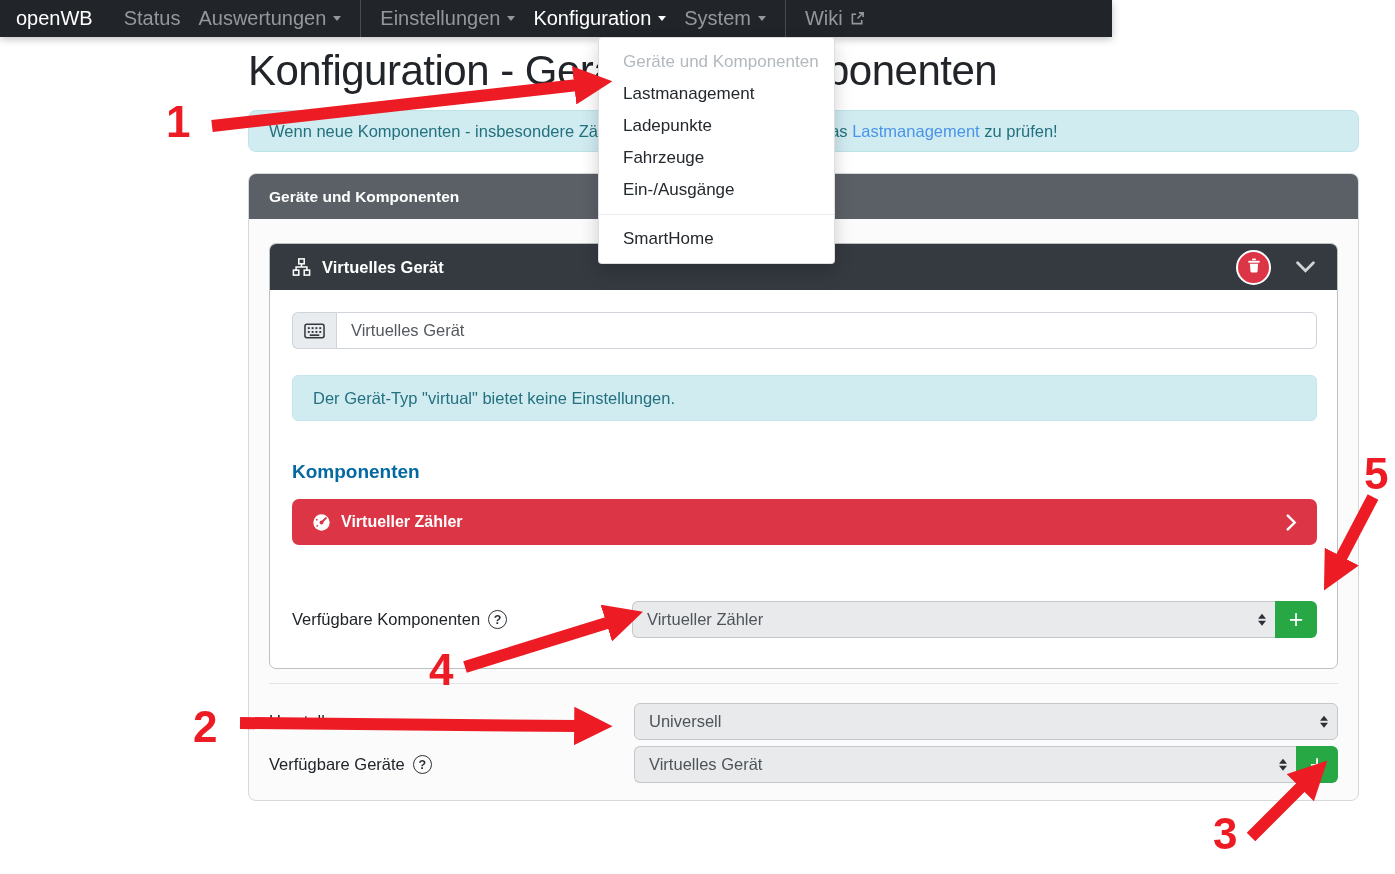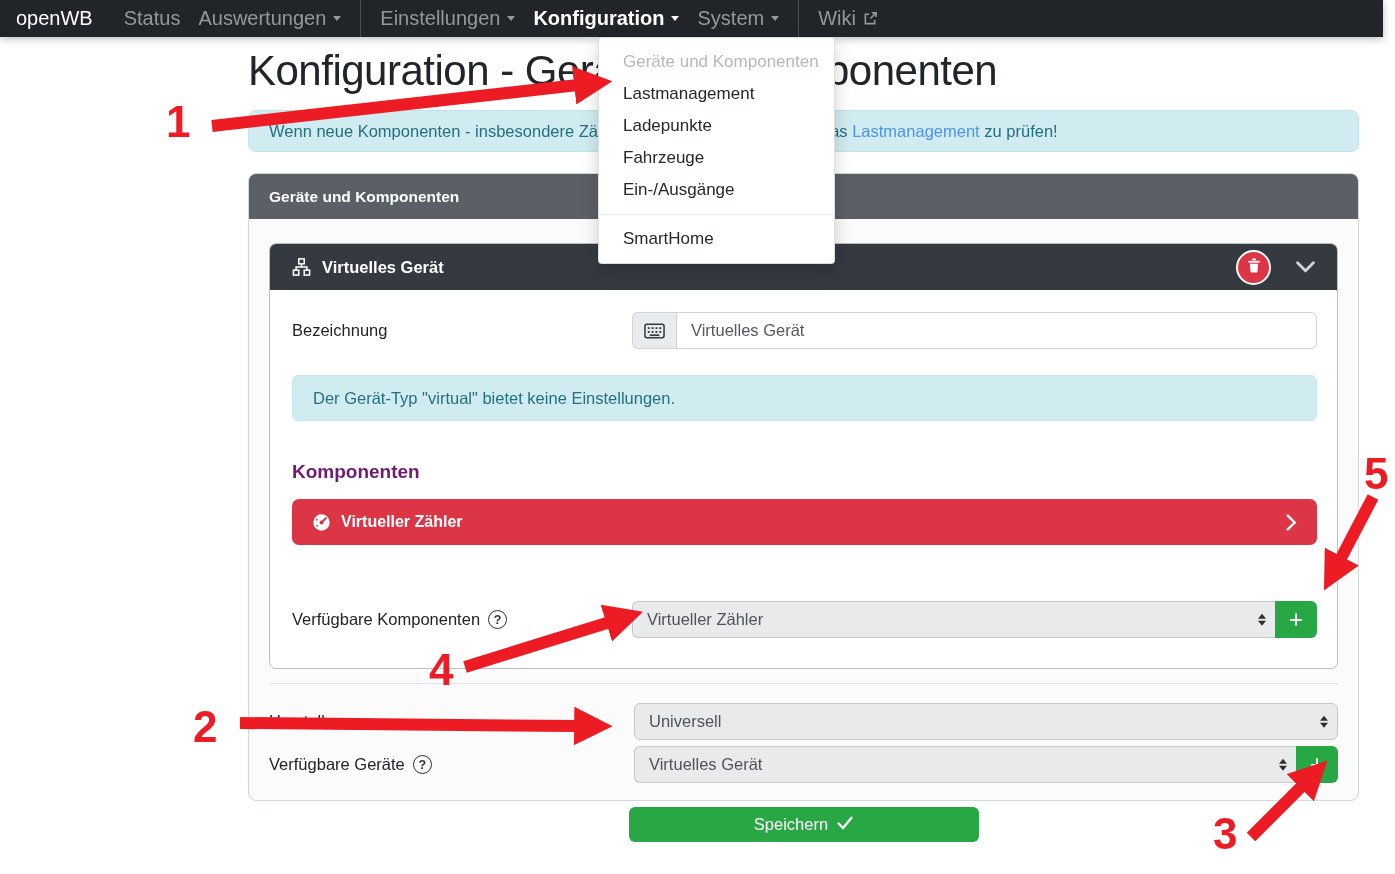--- a/index.html
+++ b/index.html
@@ -6,31 +6,31 @@
   html,body { width:1395px; height:874px; overflow:hidden; }
   body {
     font-family: "Liberation Sans", sans-serif;
     background:#ffffff;
     position:relative;
     color:#212529;
   }
 
   
   .navbar {
-    position:absolute; top:0; left:0; width:1383px; height:37px;
+    position:absolute; top:0; left:0; width:1112px; height:37px;
     background:#212529; display:flex; align-items:center;
     padding:0 16px; z-index:40;
     box-shadow:0 2px 8px rgba(0,0,0,.25);
   }
   .brand { color:#fff; font-size:20px; margin-right:22px; }
   .nav-item {
     color:#94989d; font-size:20px; padding:8px 9px; cursor:pointer;
     display:flex; align-items:center; white-space:nowrap;
   }
-  .nav-item.active { color:#fff;font-weight:bold; }
+  .nav-item.active { color:#fff; }
   .caret {
     display:inline-block; width:0; height:0; margin-left:7px;
     border-left:4.5px solid transparent; border-right:4.5px solid transparent;
     border-top:5px solid currentColor;
   }
   .nav-divider { align-self:stretch; border-left:1px solid #484d52; margin:0 10px; }
   .ext-icon { margin-left:7px; display:inline-flex; }
 
   
   .dropdown {
@@ -103,21 +103,21 @@
     flex:1; border:1px solid #ced4da; border-radius:0 6px 6px 0;
     padding:0 14px; font-size:16.5px; color:#53595f; background:#fff;
     font-family:"Liberation Sans", sans-serif; outline:none; min-width:0;
   }
 
   .alert-inline {
     margin-top:26px; background:#d1ecf1; border:1px solid #c5e7ee; border-radius:6px;
     height:46px; line-height:44px; padding:0 20px; color:#23707f; font-size:16.5px;
   }
 
-  .section-heading { margin-top:40px; font-size:19px; font-weight:bold; color:#701a75; }
+  .section-heading { margin-top:40px; font-size:19px; font-weight:bold; color:#0369a1; }
 
   .component-btn {
     margin-top:16px; height:46px; background:#dc3545; border-radius:7px; color:#fff;
     display:flex; align-items:center; padding:0 20px; font-weight:bold; font-size:16px;
     cursor:pointer;
   }
   .component-btn .cmp-icon { display:inline-flex; margin-right:10px; }
   .component-btn .chev-right { margin-left:auto; display:inline-flex; }
 
   .row-gap { margin-top:56px; }
@@ -248,21 +248,20 @@
         <span class="chev-collapse">
           <svg width="19" height="12" viewBox="0 0 18 11">
               <path d="M1.5 1.5 9 9l7.5-7.5" fill="none" stroke="#d2d5d8" stroke-width="2.6" stroke-linecap="round"></path>
             </svg>
         </span>
       </div>
 
       <div class="device-body">
 
         <div class="form-row">
-          <span class="lbl">Bezeichnung</span>
           <span class="fld">
             <span class="input-group">
               <span class="ig-prepend">
                 <svg width="21" height="16" viewBox="0 0 22 16">
                     <rect x="1" y="1" width="20" height="14" rx="2" fill="none" stroke="#343a40" stroke-width="1.6"></rect>
                     <g fill="#343a40">
                       <rect x="4" y="4" width="2" height="2"></rect>
                       <rect x="8" y="4" width="2" height="2"></rect>
                       <rect x="12" y="4" width="2" height="2"></rect>
                       <rect x="16" y="4" width="2" height="2"></rect>
@@ -347,28 +346,20 @@
           </span>
           <button class="add-btn">+</button>
         </span>
       </span>
     </div>
 
   </div>
 </div>
 
 <div class="actions">
-  <button class="btn btn-save">
-    <span>Speichern</span>
-    <span>
-      <svg width="16" height="14" viewBox="0 0 16 14">
-          <path d="M1.5 7.5 6 12 14.5 1.8" fill="none" stroke="#fff" stroke-width="2.4" stroke-linecap="round"></path>
-        </svg>
-    </span>
-  </button>
 </div>
 
 <div class="dropdown">
   <div class="dropdown-item disabled">Geräte und Komponenten</div>
   <div class="dropdown-item">Lastmanagement</div>
   <div class="dropdown-item">Ladepunkte</div>
   <div class="dropdown-item">Fahrzeuge</div>
   <div class="dropdown-item">Ein-/Ausgänge</div>
   <div class="dropdown-divider"></div>
   <div class="dropdown-item">SmartHome</div>

